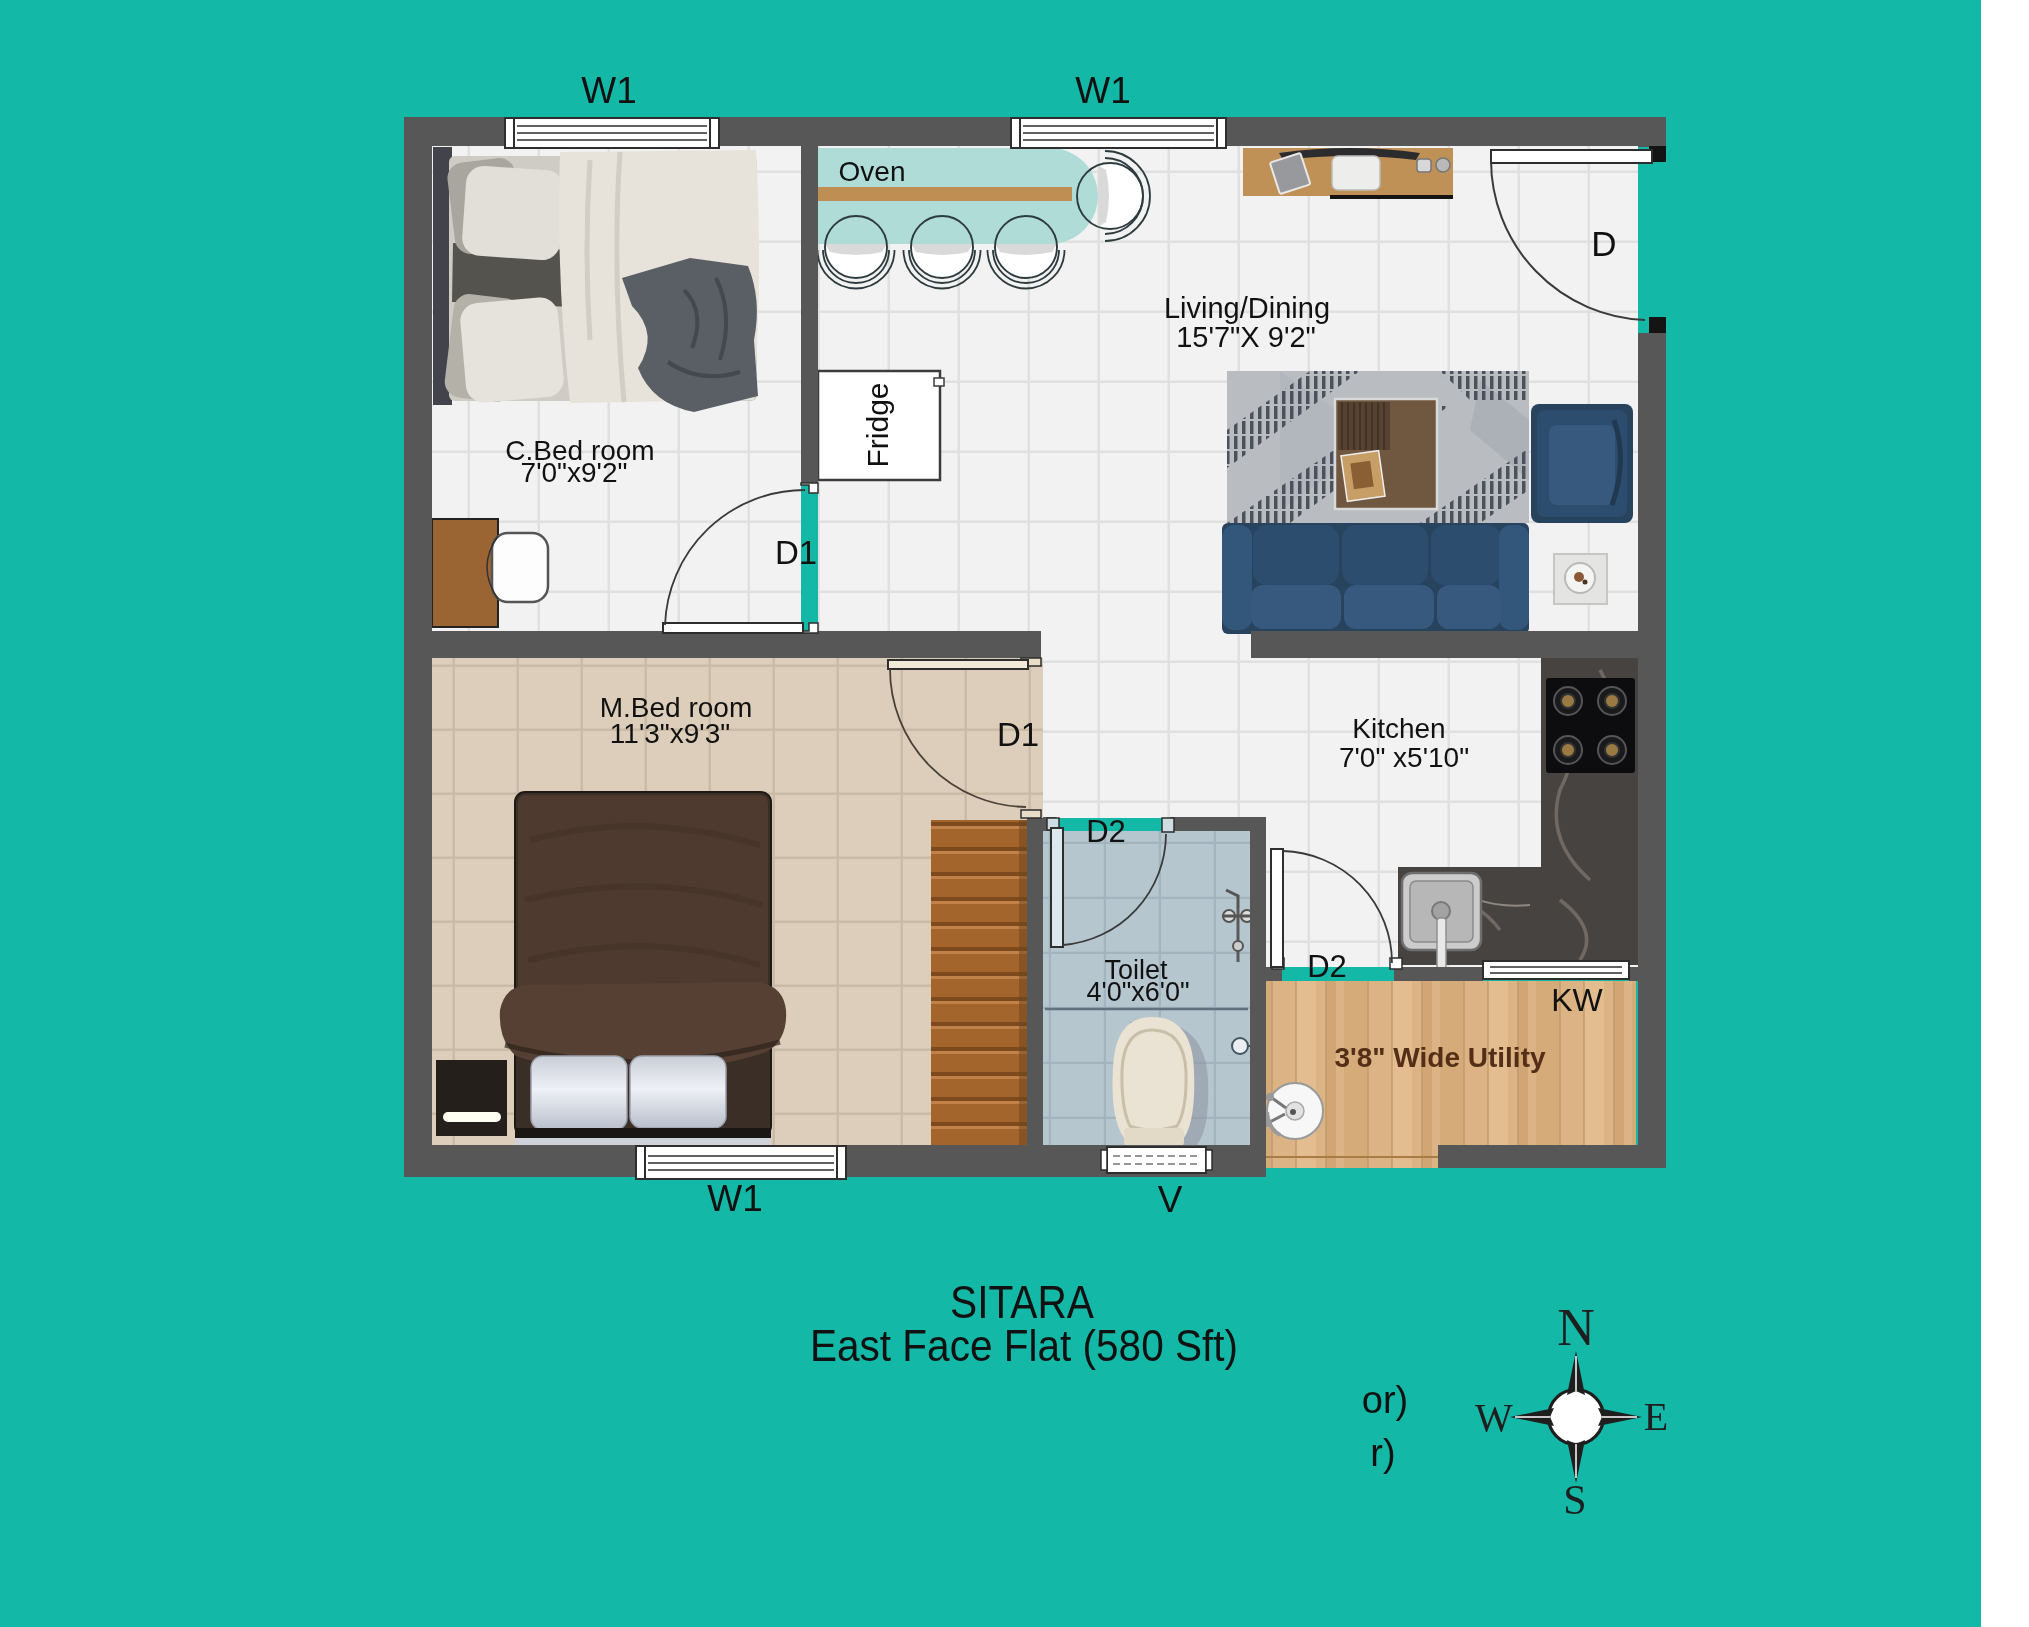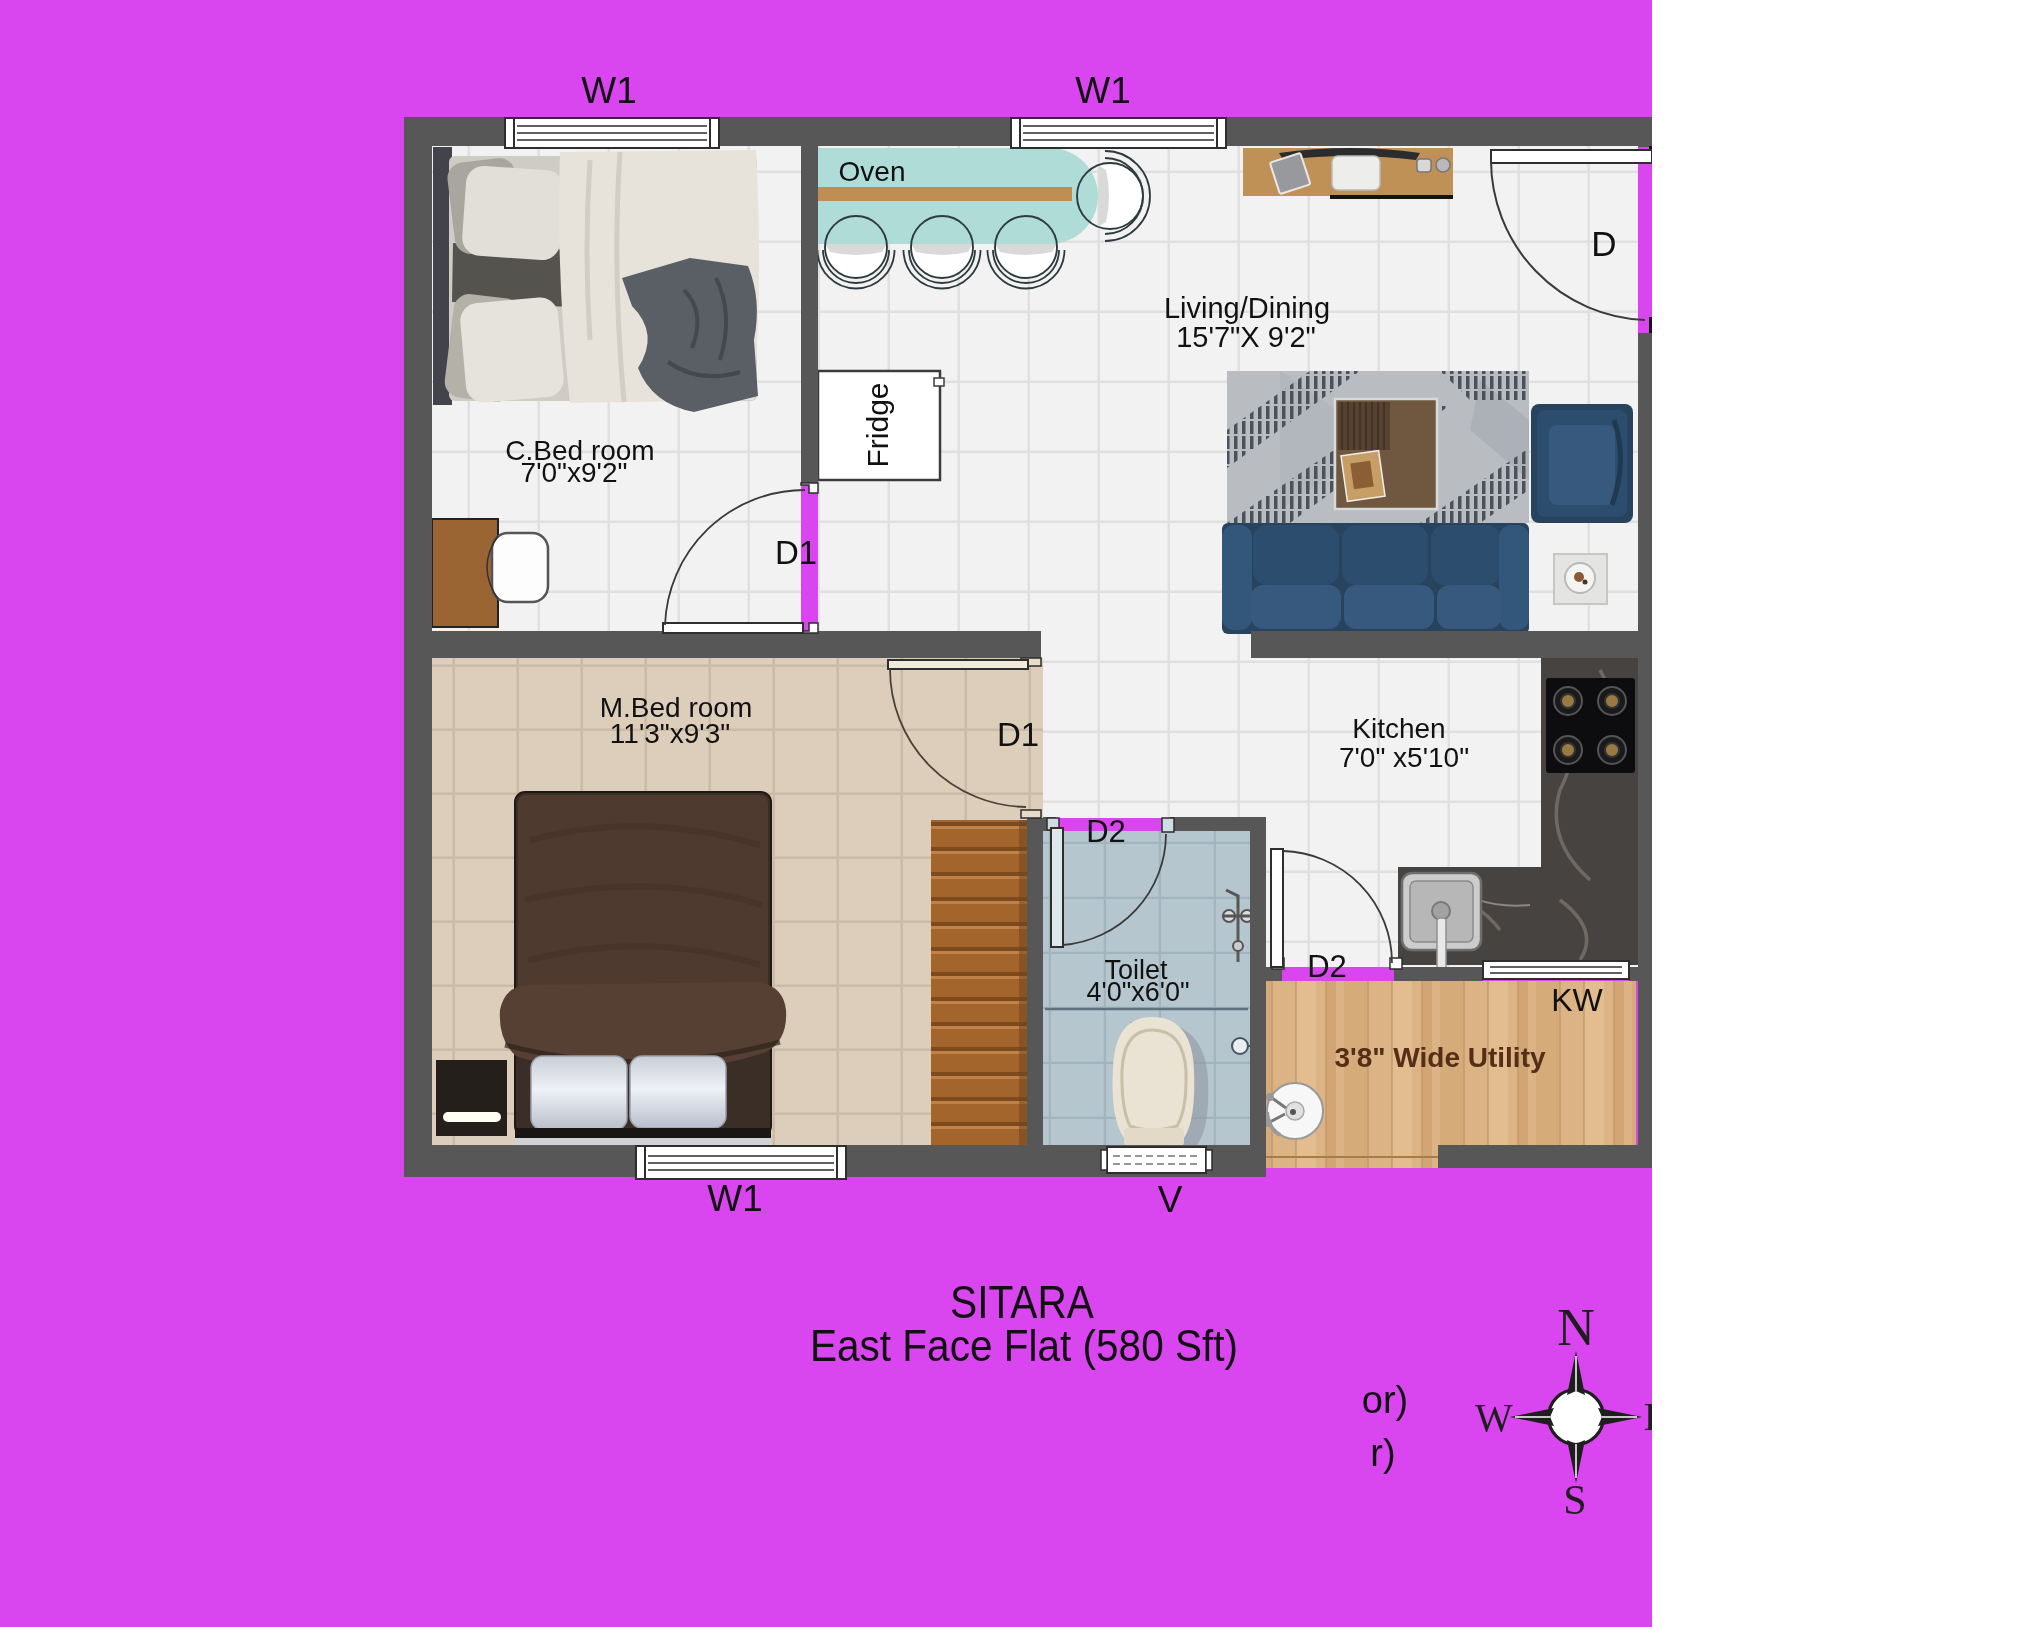--- a/index.html
+++ b/index.html
@@ -1,16 +1,16 @@
 <!DOCTYPE html>
 <html><head>
 <meta charset="utf-8">
 <style>
 html,body{margin:0;padding:0;background:#ffffff;}
-#page{position:relative;width:1652px;height:1627px;background:#d946ef;overflow:hidden;
+#page{position:relative;width:1981px;height:1627px;background:#14b8a6;overflow:hidden;
 font-family:"Liberation Sans", sans-serif;-webkit-font-smoothing:antialiased;}
 svg{position:absolute;left:0;top:0;}
 </style>
 </head>
 <body>
 <div id="page">
 <svg width="2029" height="1627" viewBox="0 0 2029 1627">
 <defs>
 <pattern id="tileW" width="70" height="70" patternUnits="userSpaceOnUse" patternTransform="translate(50,33)">
   <rect width="70" height="70" fill="#f2f2f2"></rect>

